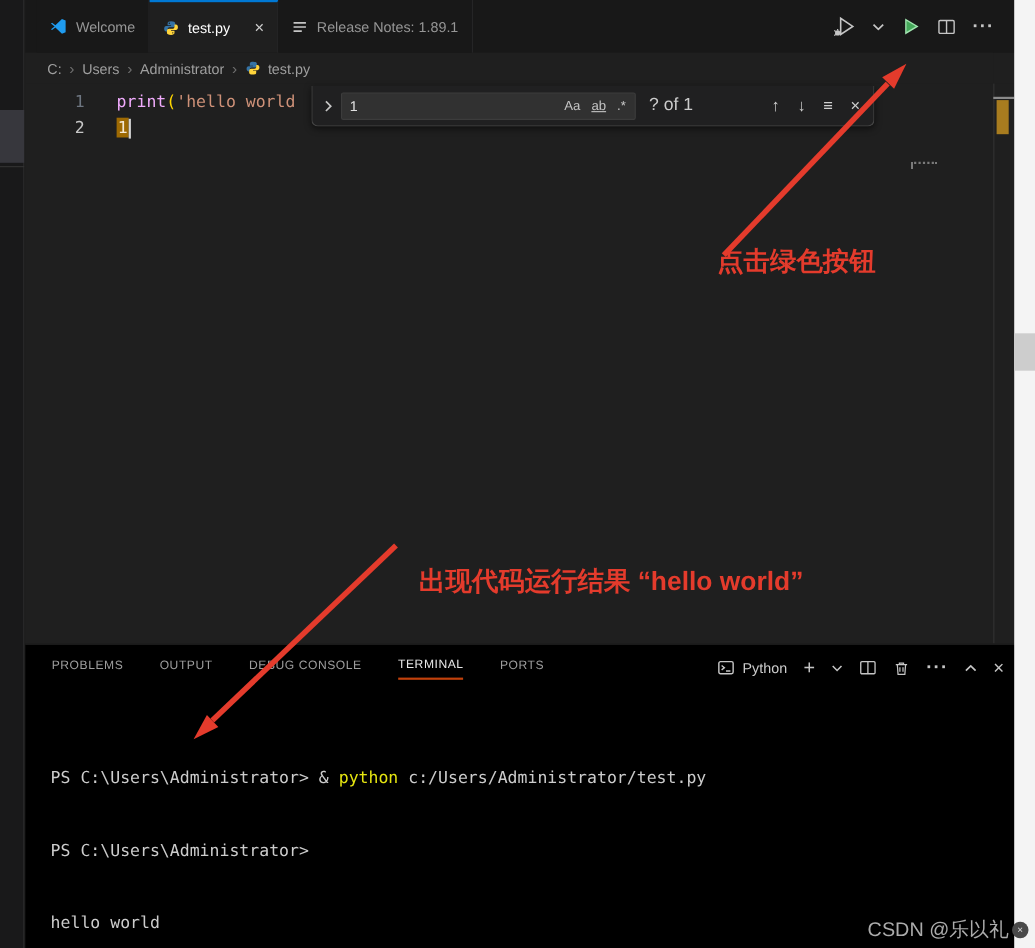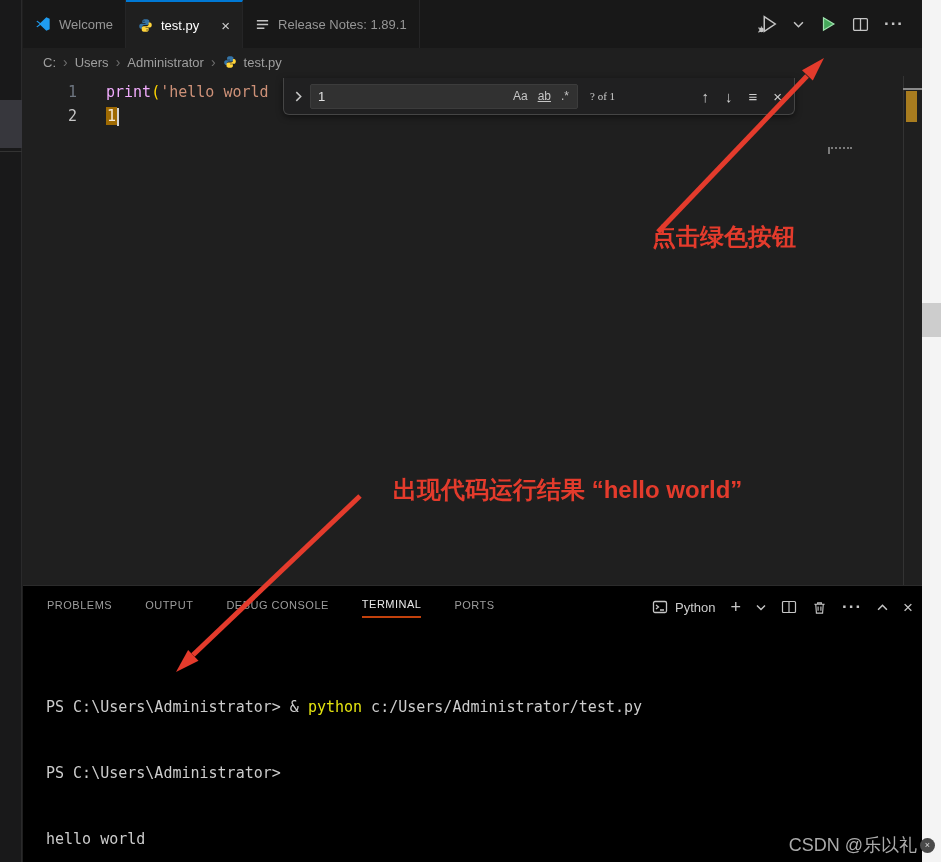--- a/index.html
+++ b/index.html
@@ -10,21 +10,21 @@
   .left-strip { position:absolute; left:0; top:0; width:22px; height:862px; background:#19191a; border-right:1px solid #2a2a2b; }
   .strip-block { position:absolute; left:0; top:100px; width:22px; height:48px; background:#37373d; }
   .strip-line { position:absolute; left:0; top:151px; width:22px; height:1px; background:#333; }
 
   
   .right-strip { position:absolute; left:922px; top:0; width:19px; height:862px; background:#f4f4f4; }
   .scroll-thumb { position:absolute; left:0; top:303px; width:19px; height:34px; background:#cdcdcd; }
 
   
   .tabbar { position:absolute; left:23px; top:0; width:899px; height:48px; background:#181818; }
-  .tabs { display:flex; height:48px; }
+  .tabs { display:flex; height:48px; padding-left:10px; }
   .tab { display:flex; align-items:center; gap:8px; padding:0 12px; height:48px; font-size:13px; color:#969696; background:#181818; border-right:1px solid #252526; cursor:pointer; }
   .tab .tab-label { white-space:nowrap; }
   .tab.active { background:#1f1f1f; color:#fff; border-top:2px solid #0078d4; }
   .tab-close { margin-left:14px; font-size:15px; color:#cfcfcf; line-height:1; }
   .editor-actions { position:absolute; right:18px; top:0; height:48px; display:flex; align-items:center; gap:15px; }
   .icon-btn { display:flex; align-items:center; color:#c5c5c5; cursor:pointer; }
   .more-dots { font-size:17px; font-weight:bold; color:#c5c5c5; letter-spacing:1px; cursor:pointer; }
 
   
   .breadcrumb { position:absolute; left:23px; top:48px; width:880px; height:28px; display:flex; align-items:center; padding-left:20px; gap:7px; color:#9f9f9f; font-size:13px; background:#1f1f1f; }
@@ -43,21 +43,21 @@
   .find-match { background:#9e6a03; color:#f5e9d5; padding:0 1px; }
   .cursor-bar { display:inline-block; width:2px; height:18px; background:#d4d4d4; vertical-align:middle; margin-left:0px; }
 
   
   .find-widget { position:absolute; left:260px; top:2px; width:512px; height:37px; background:#202021; border:1px solid #454545; border-top:none; border-radius:0 0 6px 6px; display:flex; align-items:center; padding:0 8px 0 6px; box-shadow:0 2px 6px rgba(0,0,0,.5); z-index:5; }
   .find-chevron { width:16px; display:flex; justify-content:center; cursor:pointer; }
   .find-input-box { width:268px; height:25px; background:#313131; border:1px solid #3c3c3c; border-radius:2px; display:flex; align-items:center; margin-left:4px; padding:0 4px 0 7px; }
   .find-input-field { flex:1; min-width:0; background:transparent; border:none; outline:none; color:#e0e0e0; font-size:13px; font-family:"Liberation Sans", sans-serif; }
   .find-toggle { color:#c5c5c5; font-size:12px; padding:1px 4px; margin-left:2px; cursor:pointer; border-radius:3px; white-space:nowrap; }
   .find-toggle.word { text-decoration:underline; }
-  .find-results { color:#cccccc; font-size:11px; margin-left:12px; white-space:nowrap;font-family:Liberation Serif, serif; }
+  .find-results { color:#cccccc; font-size:16px; margin-left:12px; white-space:nowrap; }
   .find-actions { display:flex; align-items:center; gap:16px; margin-left:auto; padding-right:4px; }
   .find-actions .fa-btn { color:#cfcfcf; font-size:15px; cursor:pointer; line-height:1; }
 
   
   .minimap-line { position:absolute; left:880px; top:0; width:1px; height:509px; background:#333; }
   .minimap-tick { position:absolute; left:880px; top:12px; width:19px; height:2px; background:#8a8a8a; }
   .minimap-match { position:absolute; left:883px; top:15px; width:11px; height:31px; background:#a87c1f; }
 
   .artifact-dashes { position:absolute; left:805px; top:71px; width:24px; height:7px; border-top:2px dotted #7a7a7a; border-left:2px solid #7a7a7a; }
 
@@ -70,21 +70,21 @@
   .shell-group { display:flex; align-items:center; gap:7px; color:#cccccc; font-size:13px; cursor:pointer; }
   .plus-glyph { font-size:18px; font-weight:300; color:#c5c5c5; cursor:pointer; line-height:1; }
   .x-glyph { font-size:17px; color:#c5c5c5; cursor:pointer; line-height:1; }
   .terminal { position:absolute; left:23px; top:66px; font-family:"DejaVu Sans Mono", monospace; font-size:15px; line-height:22px; color:#cccccc; white-space:pre; }
   .t-yellow { color:#e5e510; }
 
   
   .annot-svg { position:absolute; left:0; top:0; width:941px; height:862px; pointer-events:none; z-index:20; }
   .annot-text { position:absolute; color:#e43b2c; font-size:24px; font-weight:bold; z-index:21; white-space:nowrap; }
   .annot-top { left:652px; top:221px; }
-  .annot-bottom { left:381px; top:474px;margin-left:12px; }
+  .annot-bottom { left:381px; top:512px; }
 
   
   .watermark { position:absolute; right:6px; bottom:5px; display:flex; align-items:center; gap:3px; z-index:22; }
   .watermark-text { color:#ababab; font-size:18px; }
   .watermark-badge { width:15px; height:15px; border-radius:50%; background:#4a4a4a; color:#ddd; font-size:9px; display:flex; align-items:center; justify-content:center; }
 </style>
 </head>
 <body>
 
 <div class="screen">

